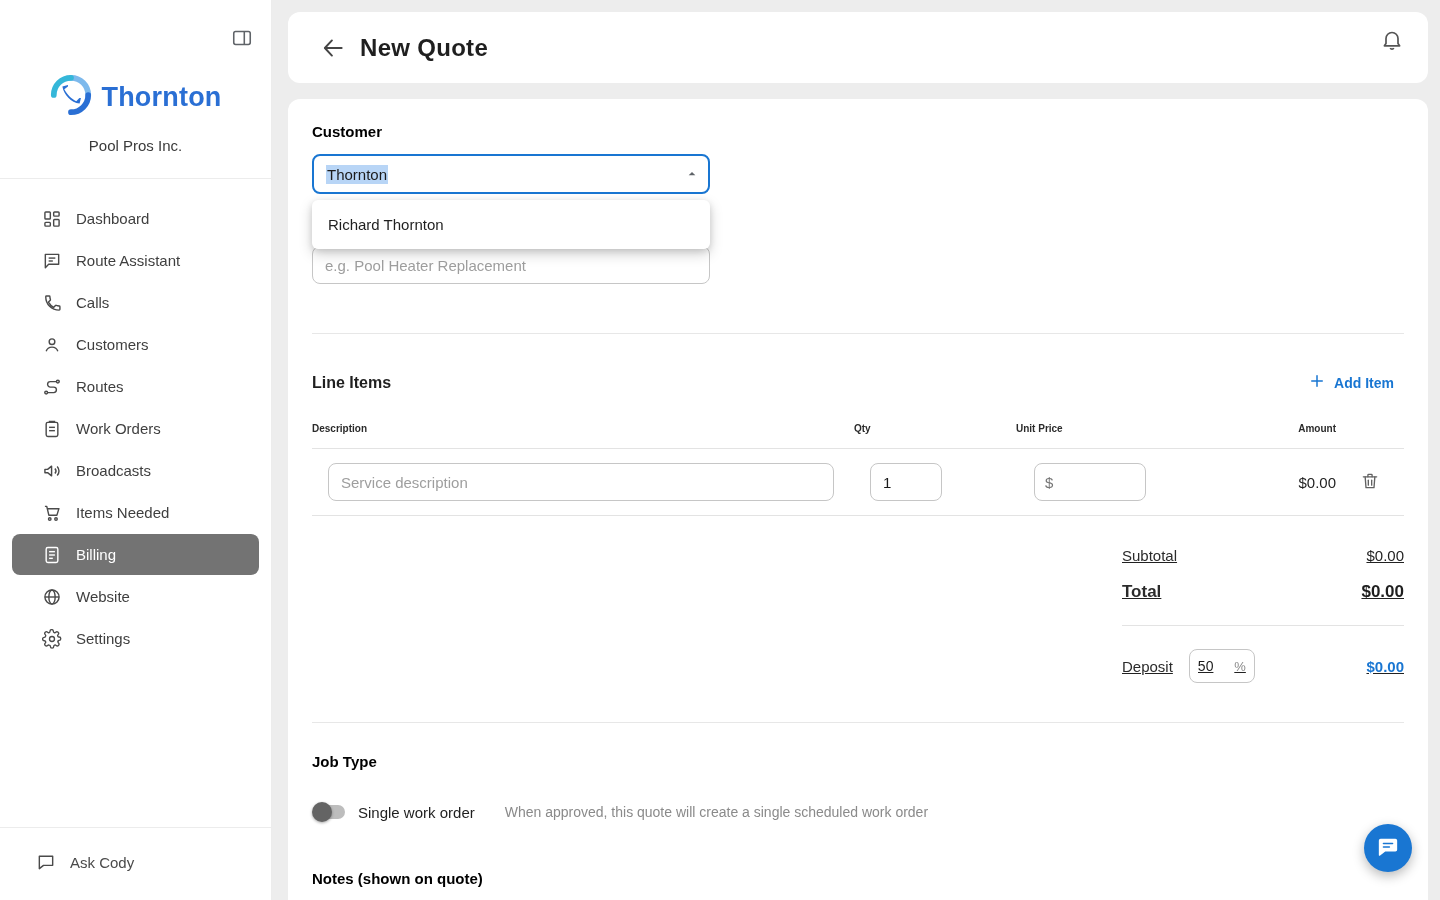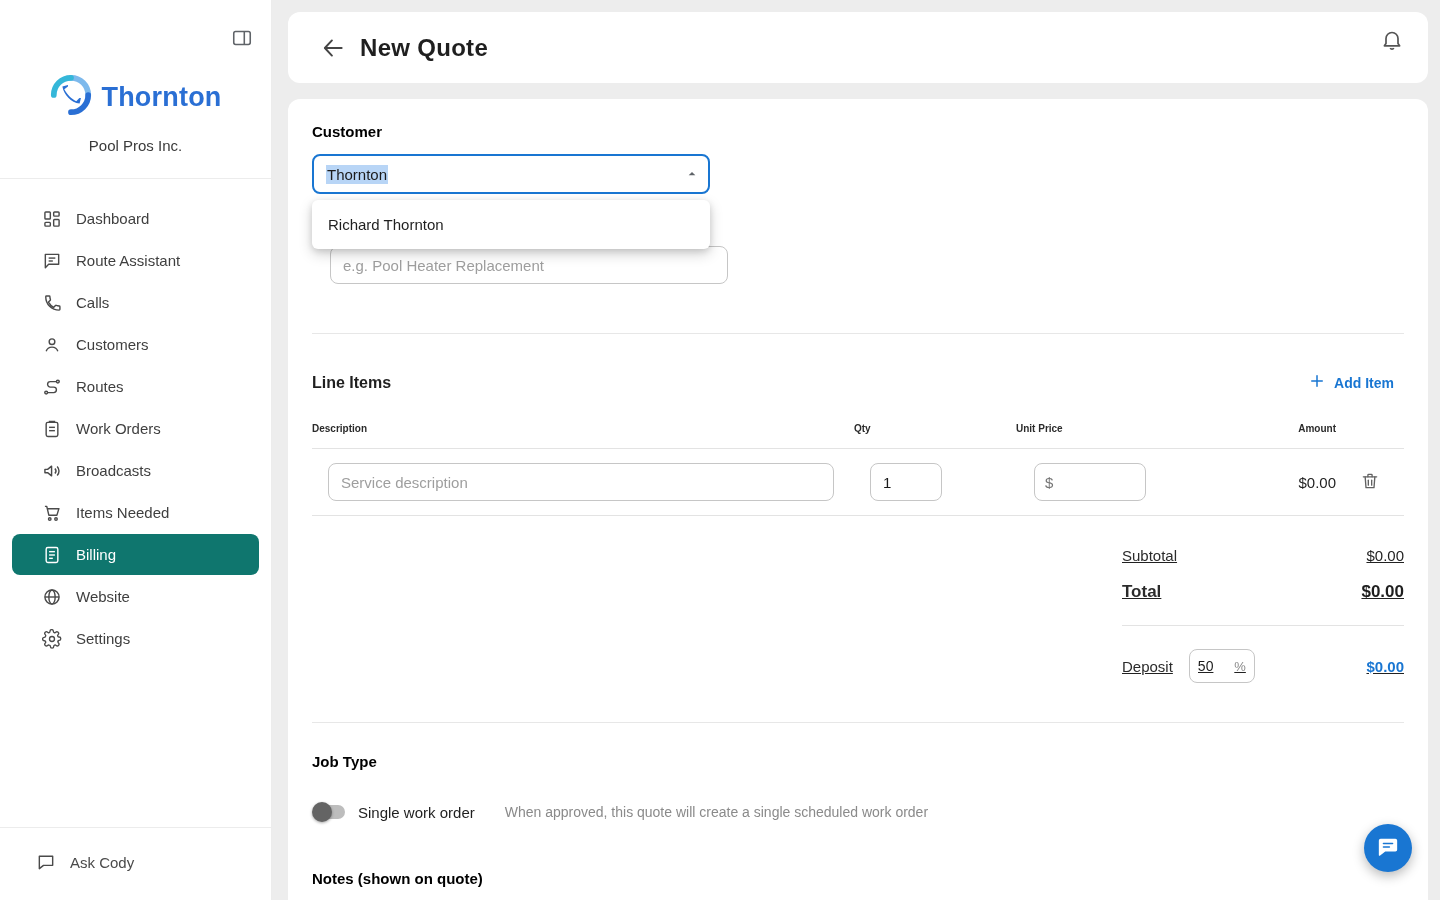--- a/index.html
+++ b/index.html
@@ -22,21 +22,21 @@
   .logo-text { font-size:27px; font-weight:bold; color:#2a6fd4; letter-spacing:0.2px; }
   .company-name { margin-top:16px; font-size:15px; color:#3a3a3a; }
   .sidebar-divider { border:0; border-top:1px solid #ececec; margin-top:24px; }
   .nav { margin-top:18px; flex:1 1 auto; overflow:hidden; }
   .nav-item {
     height:41px; margin:1px 12px; padding:0 12px 0 30px;
     display:flex; align-items:center; gap:14px;
     border-radius:8px; font-size:15px; color:#3f3f3f; cursor:pointer;
   }
   .nav-item .nav-icon { width:20px; height:20px; flex:0 0 20px; color:#4a4a4a; display:flex; }
-  .nav-item.active { background:#0f766e; color:#ffffff; }
+  .nav-item.active { background:#737373; color:#ffffff; }
   .nav-item.active .nav-icon { color:#ffffff; }
   .sidebar-footer { border-top:1px solid #ececec; padding:14px 0 18px; }
   .footer-item {
     height:40px; margin:0 12px; padding:0 12px 0 24px;
     display:flex; align-items:center; gap:14px;
     font-size:15px; color:#4a4a4a; cursor:pointer;
   }
   .footer-item .nav-icon { width:20px; height:20px; color:#4a4a4a; display:flex; }
 
   
@@ -67,21 +67,20 @@
     position:absolute; left:0; top:46px; width:398px; background:#fff; z-index:20;
     border-radius:6px; padding:7px 0;
     box-shadow:0 5px 14px rgba(0,0,0,0.18), 0 2px 6px rgba(0,0,0,0.12);
   }
   .dropdown-option { padding:9px 16px; font-size:15px; color:#1f1f1f; cursor:pointer; }
 
   .text-input {
     height:38px; border:1px solid #c6c6c6; border-radius:8px;
     font-size:15px; color:#1b1b1b; padding:0 12px; outline:none; background:#fff;
     font-family:"Liberation Sans", sans-serif;
-    margin-left:18px;
   }
   .text-input::placeholder { color:#9e9e9e; }
   .title-input { display:block; margin-top:52px; width:398px; }
 
   .section-divider { border:0; border-top:1px solid #e7e7e7; }
   .divider-1 { margin-top:49px; }
 
   .line-items-header { margin-top:30px; display:flex; align-items:center; justify-content:space-between; }
   .section-title { font-size:16px; font-weight:bold; color:#1f1f1f; }
   .add-item-btn {

